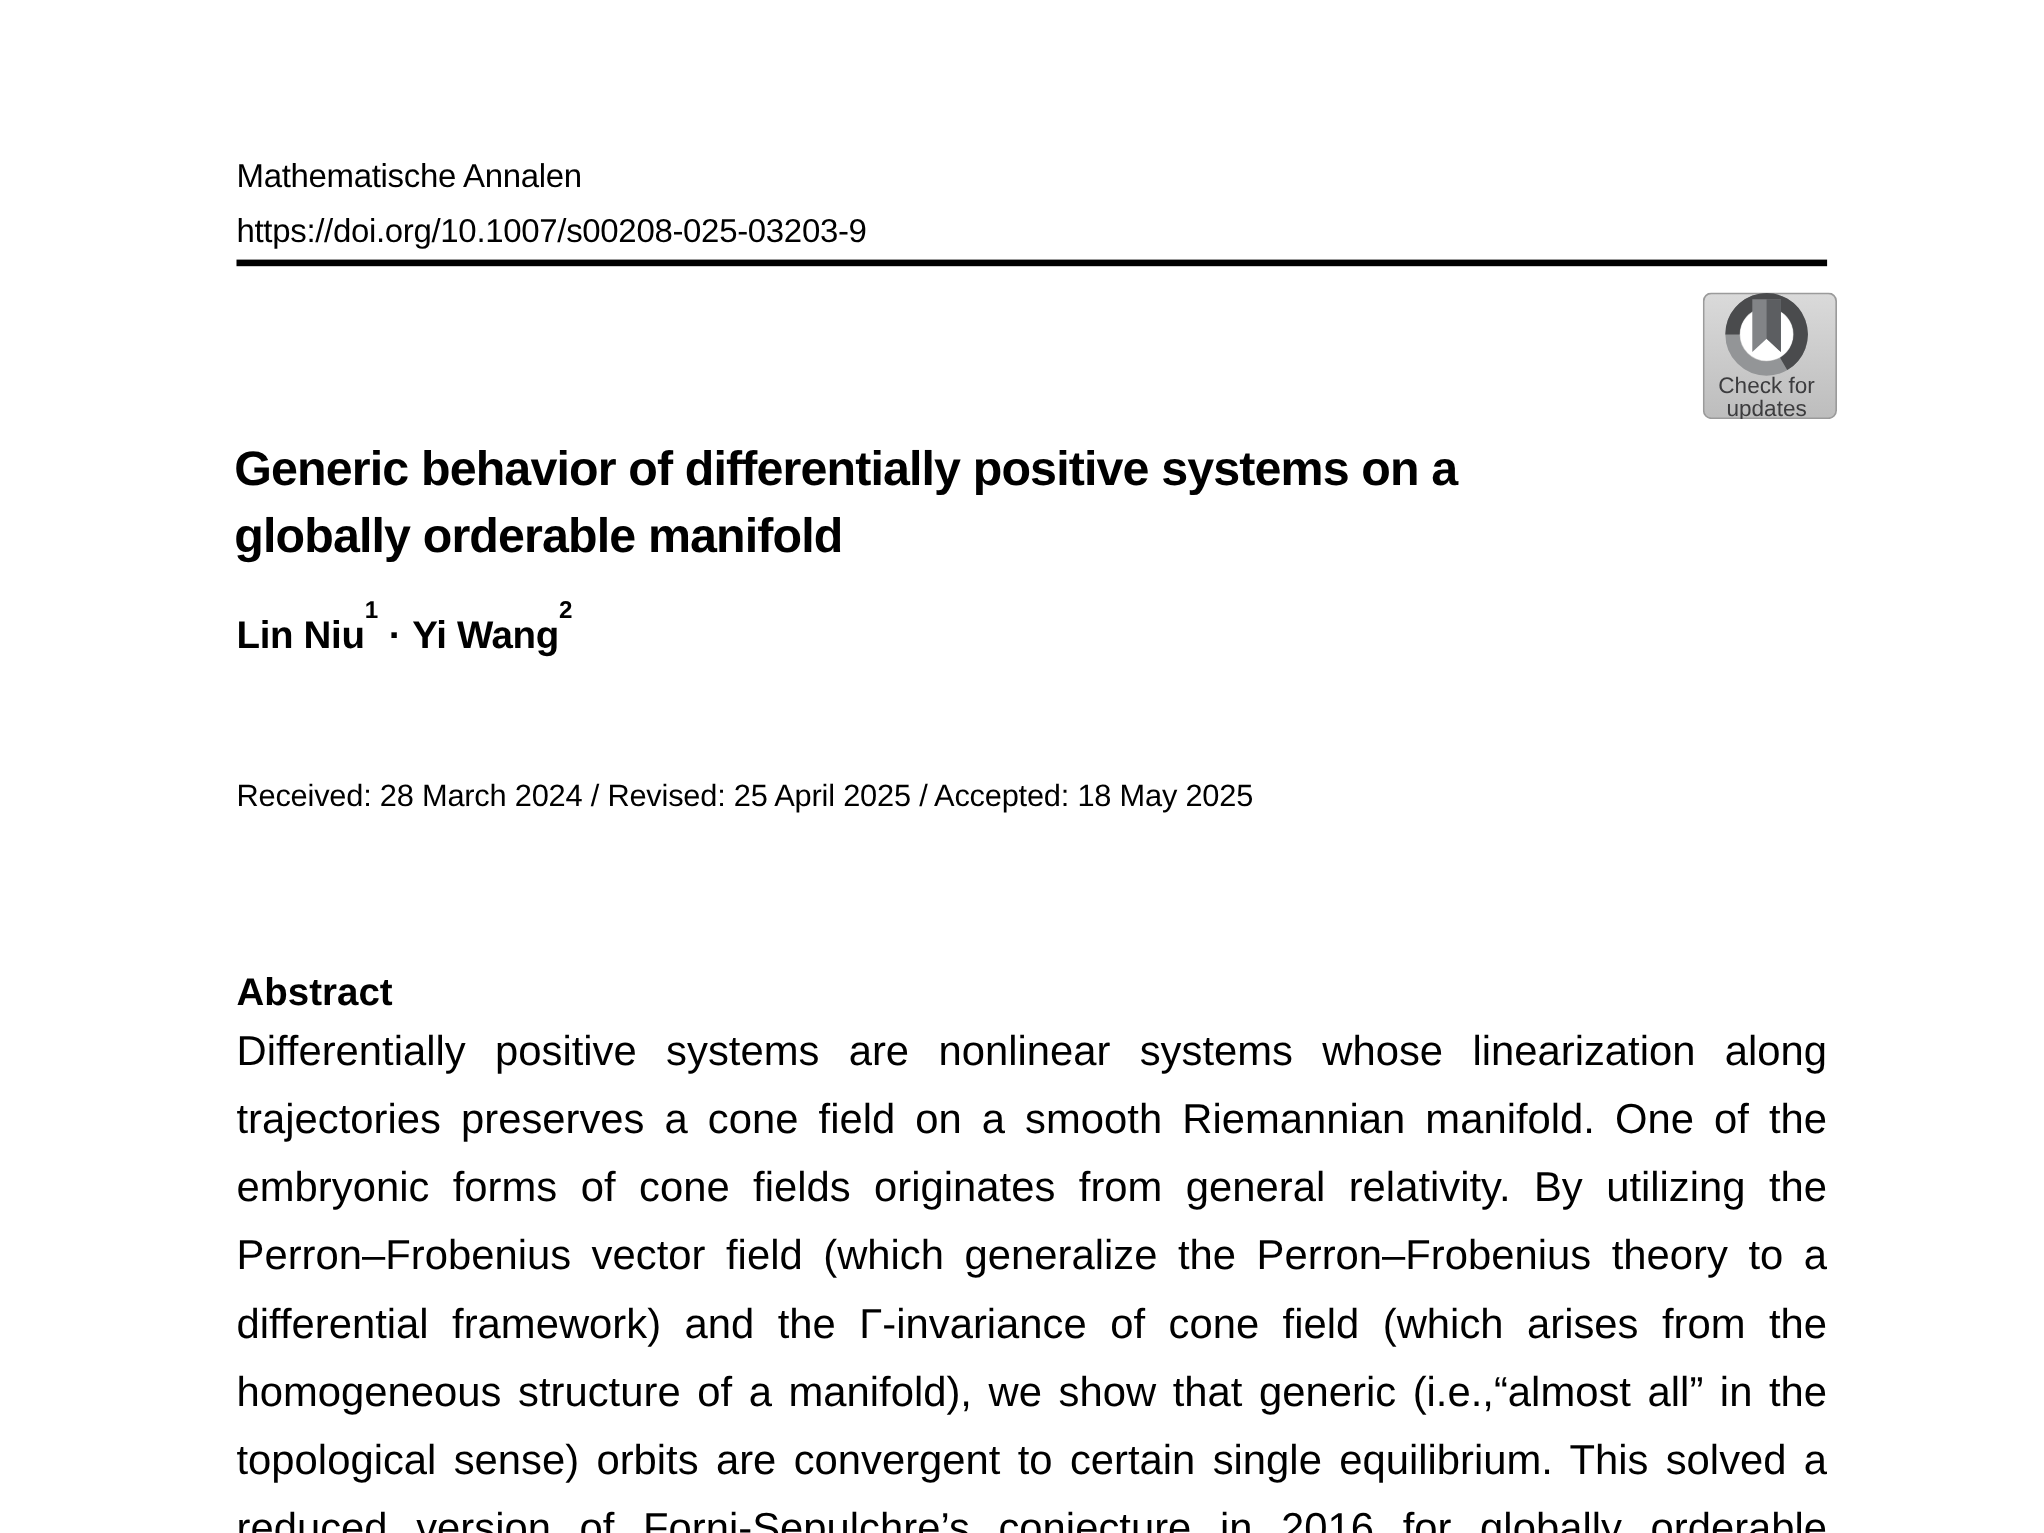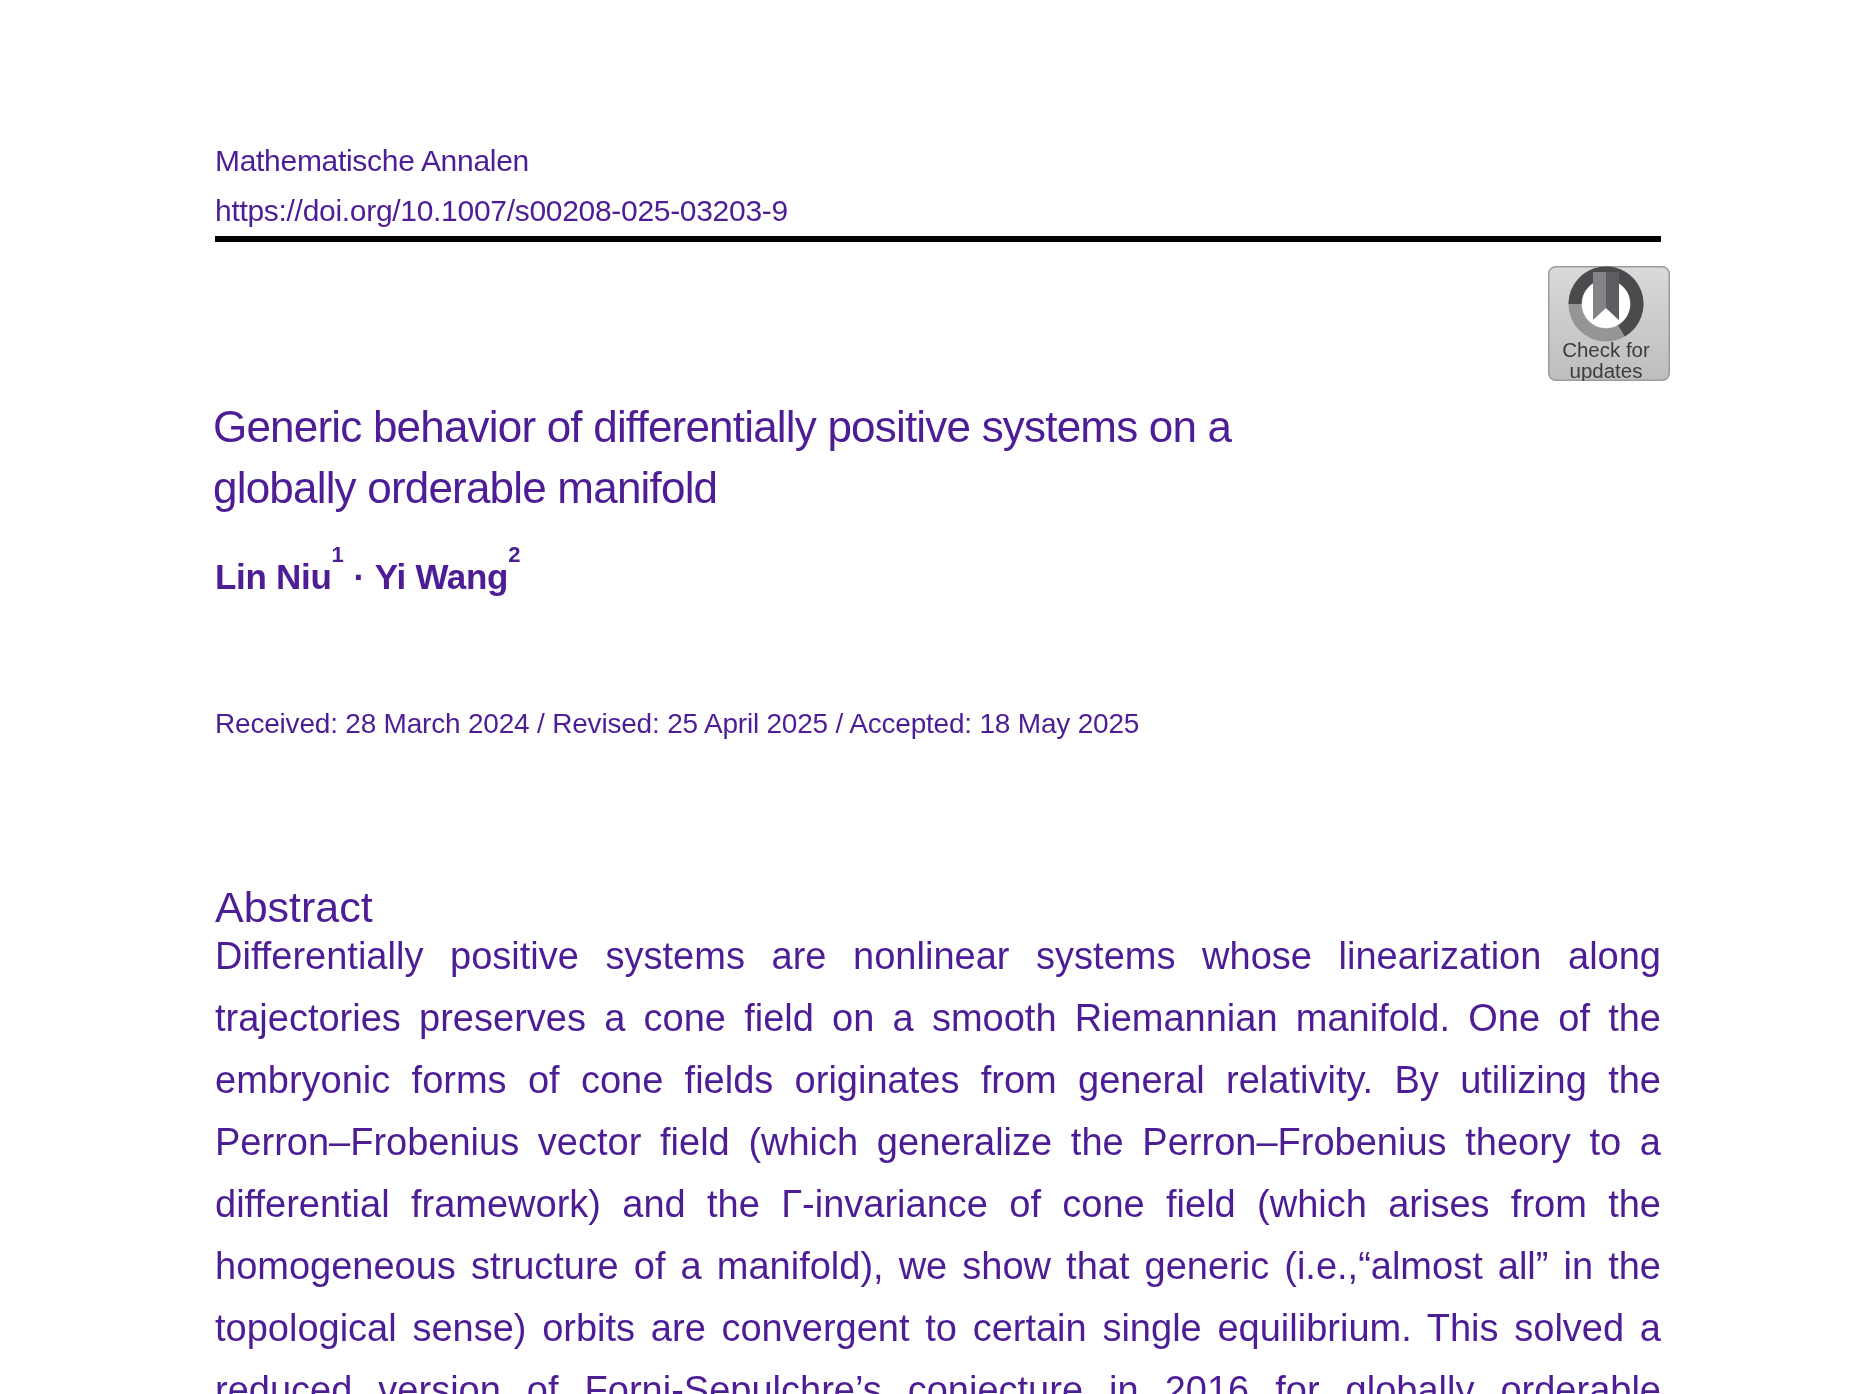--- a/index.html
+++ b/index.html
@@ -1,35 +1,35 @@
 <!DOCTYPE html>
 <html><head>
 <meta charset="utf-8">
 <style>
   html,body { margin:0; padding:0; background:#ffffff; }
   .page {
     position:relative; width:1858px; height:1394px; background:#ffffff;
-    color:#4c1d95; font-family:"Liberation Sans", sans-serif; overflow:hidden;
+    color:#000000; font-family:"Liberation Sans", sans-serif; overflow:hidden;
   }
   .masthead { position:absolute; left:215px; top:136px; font-size:30px; line-height:50px; letter-spacing:-0.3px; }
   .masthead .doi { display:block; }
   .rule { position:absolute; left:215px; top:236px; width:1446px; height:6px; background:#000; }
 
   .badge { position:absolute; left:1532px; top:266px; width:122px; height:115px; cursor:pointer;padding-left:16px; }
 
-  .title { position:absolute; left:213px; top:396px; width:1452px; font-size:44px; font-weight:400; line-height:61px; letter-spacing:-0.8px; }
+  .title { position:absolute; left:213px; top:396px; width:1452px; font-size:44px; font-weight:700; line-height:61px; letter-spacing:-0.8px; }
   .title div { white-space:nowrap; }
 
   .authors { position:absolute; left:215px; top:556px; font-size:35px; font-weight:700; letter-spacing:-0.3px; }
   .authors sup { font-size:22px; position:relative; top:-14px; }
   .authors .sep { margin:0 10px; }
 
   .history { position:absolute; left:215px; top:702px; font-size:28px; line-height:43px; letter-spacing:-0.2px; }
 
-  .abstract-h { position:absolute; left:215px; top:883px; font-size:43px; font-weight:400; }
+  .abstract-h { position:absolute; left:215px; top:883px; font-size:35px; font-weight:700; }
   .abstract-b {
     position:absolute; left:215px; top:925px; width:1446px;
     font-family:Liberation Sans, sans-serif; font-size:38px; line-height:62px;
     text-align:justify; word-spacing:0.09em;
   }
 </style>
 </head>
 <body>
 
 <div class="page">

